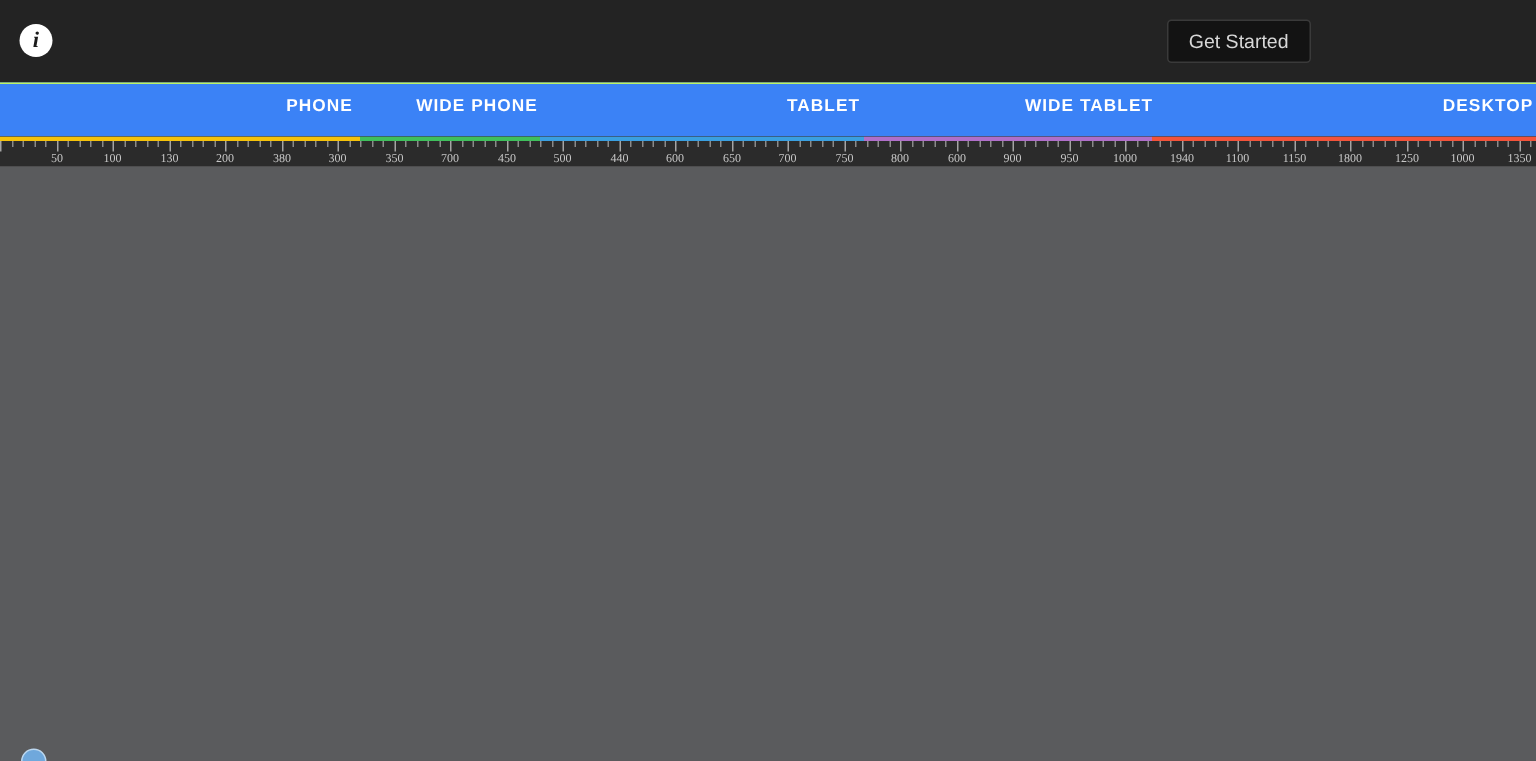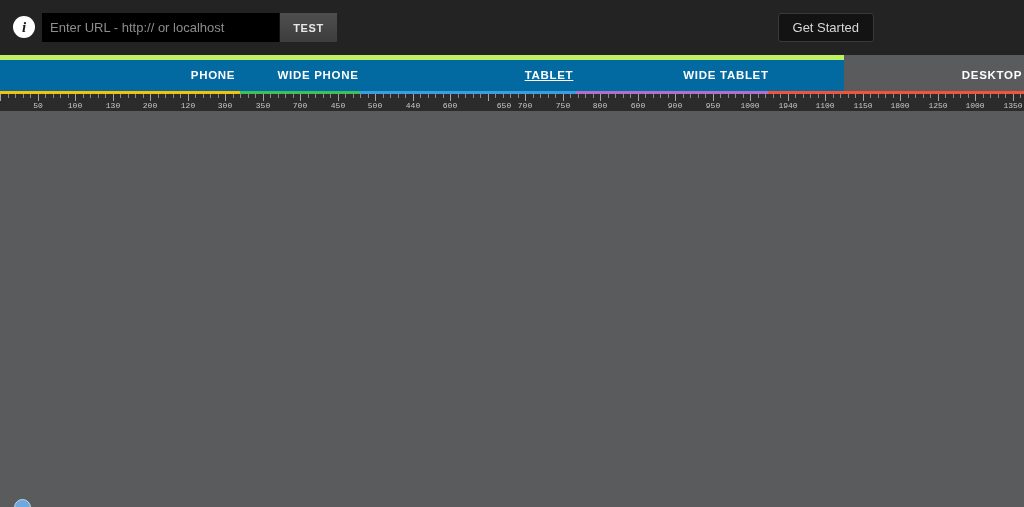--- a/index.html
+++ b/index.html
@@ -107,24 +107,24 @@
     gap: 8px;
     cursor: pointer;
     box-sizing: border-box;
   }
   .eye-icon { display: block; }
 
   
   .bp-strip {
     position: absolute;
     left: 0; top: 55px;
-    width: 844px;
+    width: 1024px;
     height: 36px;
-    background: #0369a1;
-    border-top: 5px solid #bef264;
+    background: #3b82f6;
+    border-top: 1px solid #bef264;
     box-sizing: border-box;
   }
   .bp-label {
     position: absolute;
     top: 9px;
     color: #ffffff;
     font-size: 11.5px;
     font-weight: bold;
     letter-spacing: 0.7px;
     white-space: nowrap;
@@ -151,21 +151,21 @@
     width: 1px;
     background: #8a8a8a;
   }
   .tick.minor { height: 4px; }
   .tick.major { height: 7px; background: #a4a4a4; }
   .ruler-num {
     position: absolute;
     top: 10px;
     color: #c7c7c7;
     font-size: 8px;
-    font-family: Liberation Mono, monospace;
+    font-family: Liberation Serif, serif;
     transform: translateX(-50%);
     white-space: nowrap;
     text-align: center;
   }
 
   
   .viewport {
     position: absolute;
     left: 0; top: 111px;
     width: 1024px;
@@ -185,33 +185,29 @@
     box-sizing: border-box;
   }
 </style>
 </head>
 <body>
 
 <div class="toolbar">
 
   <div class="info-icon">i</div>
 
-  <div class="url-group">
-    <input class="url-input" type="text" placeholder="Enter URL - http:// or localhost" style="">
-    <button class="test-button">TEST</button>
-  </div>
 
   <button class="get-started-button">Get Started</button>
 
 </div>
 
 <div class="bp-strip" id="bp-strip">
     <div class="bp-label" style="left: 213px;">PHONE</div>
     <div class="bp-label" style="left: 318px;">WIDE PHONE</div>
-    <div class="bp-label" style="left: 549px; text-decoration: underline;">TABLET</div>
+    <div class="bp-label" style="left: 549px;">TABLET</div>
     <div class="bp-label" style="left: 726px;">WIDE TABLET</div>
     <div class="bp-label" style="left: 992px;">DESKTOP</div>
   </div>
 
 <div class="ruler" id="ruler">
     <div class="ruler-band" style="left: 0px; width: 240px; background: rgb(245, 194, 10);"></div>
     <div class="ruler-band" style="left: 240px; width: 120px; background: rgb(63, 191, 92);"></div>
     <div class="ruler-band" style="left: 360px; width: 216px; background: rgb(58, 159, 224);"></div>
     <div class="ruler-band" style="left: 576px; width: 192px; background: rgb(176, 111, 201);"></div>
     <div class="ruler-band" style="left: 768px; width: 282px; background: rgb(243, 83, 58);"></div>
@@ -349,29 +345,29 @@
     <div class="tick minor" style="left: 983px;"></div>
     <div class="tick minor" style="left: 990px;"></div>
     <div class="tick minor" style="left: 998px;"></div>
     <div class="tick minor" style="left: 1005px;"></div>
     <div class="tick major" style="left: 1013px;"></div>
     <div class="tick minor" style="left: 1020px;"></div>
     <div class="ruler-num" style="left: 38px;">50</div>
     <div class="ruler-num" style="left: 75px;">100</div>
     <div class="ruler-num" style="left: 113px;">130</div>
     <div class="ruler-num" style="left: 150px;">200</div>
-    <div class="ruler-num" style="left: 188px;">120</div>
+    <div class="ruler-num" style="left: 188px;">380</div>
     <div class="ruler-num" style="left: 225px;">300</div>
     <div class="ruler-num" style="left: 263px;">350</div>
     <div class="ruler-num" style="left: 300px;">700</div>
     <div class="ruler-num" style="left: 338px;">450</div>
     <div class="ruler-num" style="left: 375px;">500</div>
     <div class="ruler-num" style="left: 413px;">440</div>
     <div class="ruler-num" style="left: 450px;">600</div>
-    <div class="ruler-num" style="left: 504px;">650</div>
+    <div class="ruler-num" style="left: 488px;">650</div>
     <div class="ruler-num" style="left: 525px;">700</div>
     <div class="ruler-num" style="left: 563px;">750</div>
     <div class="ruler-num" style="left: 600px;">800</div>
     <div class="ruler-num" style="left: 638px;">600</div>
     <div class="ruler-num" style="left: 675px;">900</div>
     <div class="ruler-num" style="left: 713px;">950</div>
     <div class="ruler-num" style="left: 750px;">1000</div>
     <div class="ruler-num" style="left: 788px;">1940</div>
     <div class="ruler-num" style="left: 825px;">1100</div>
     <div class="ruler-num" style="left: 863px;">1150</div>

